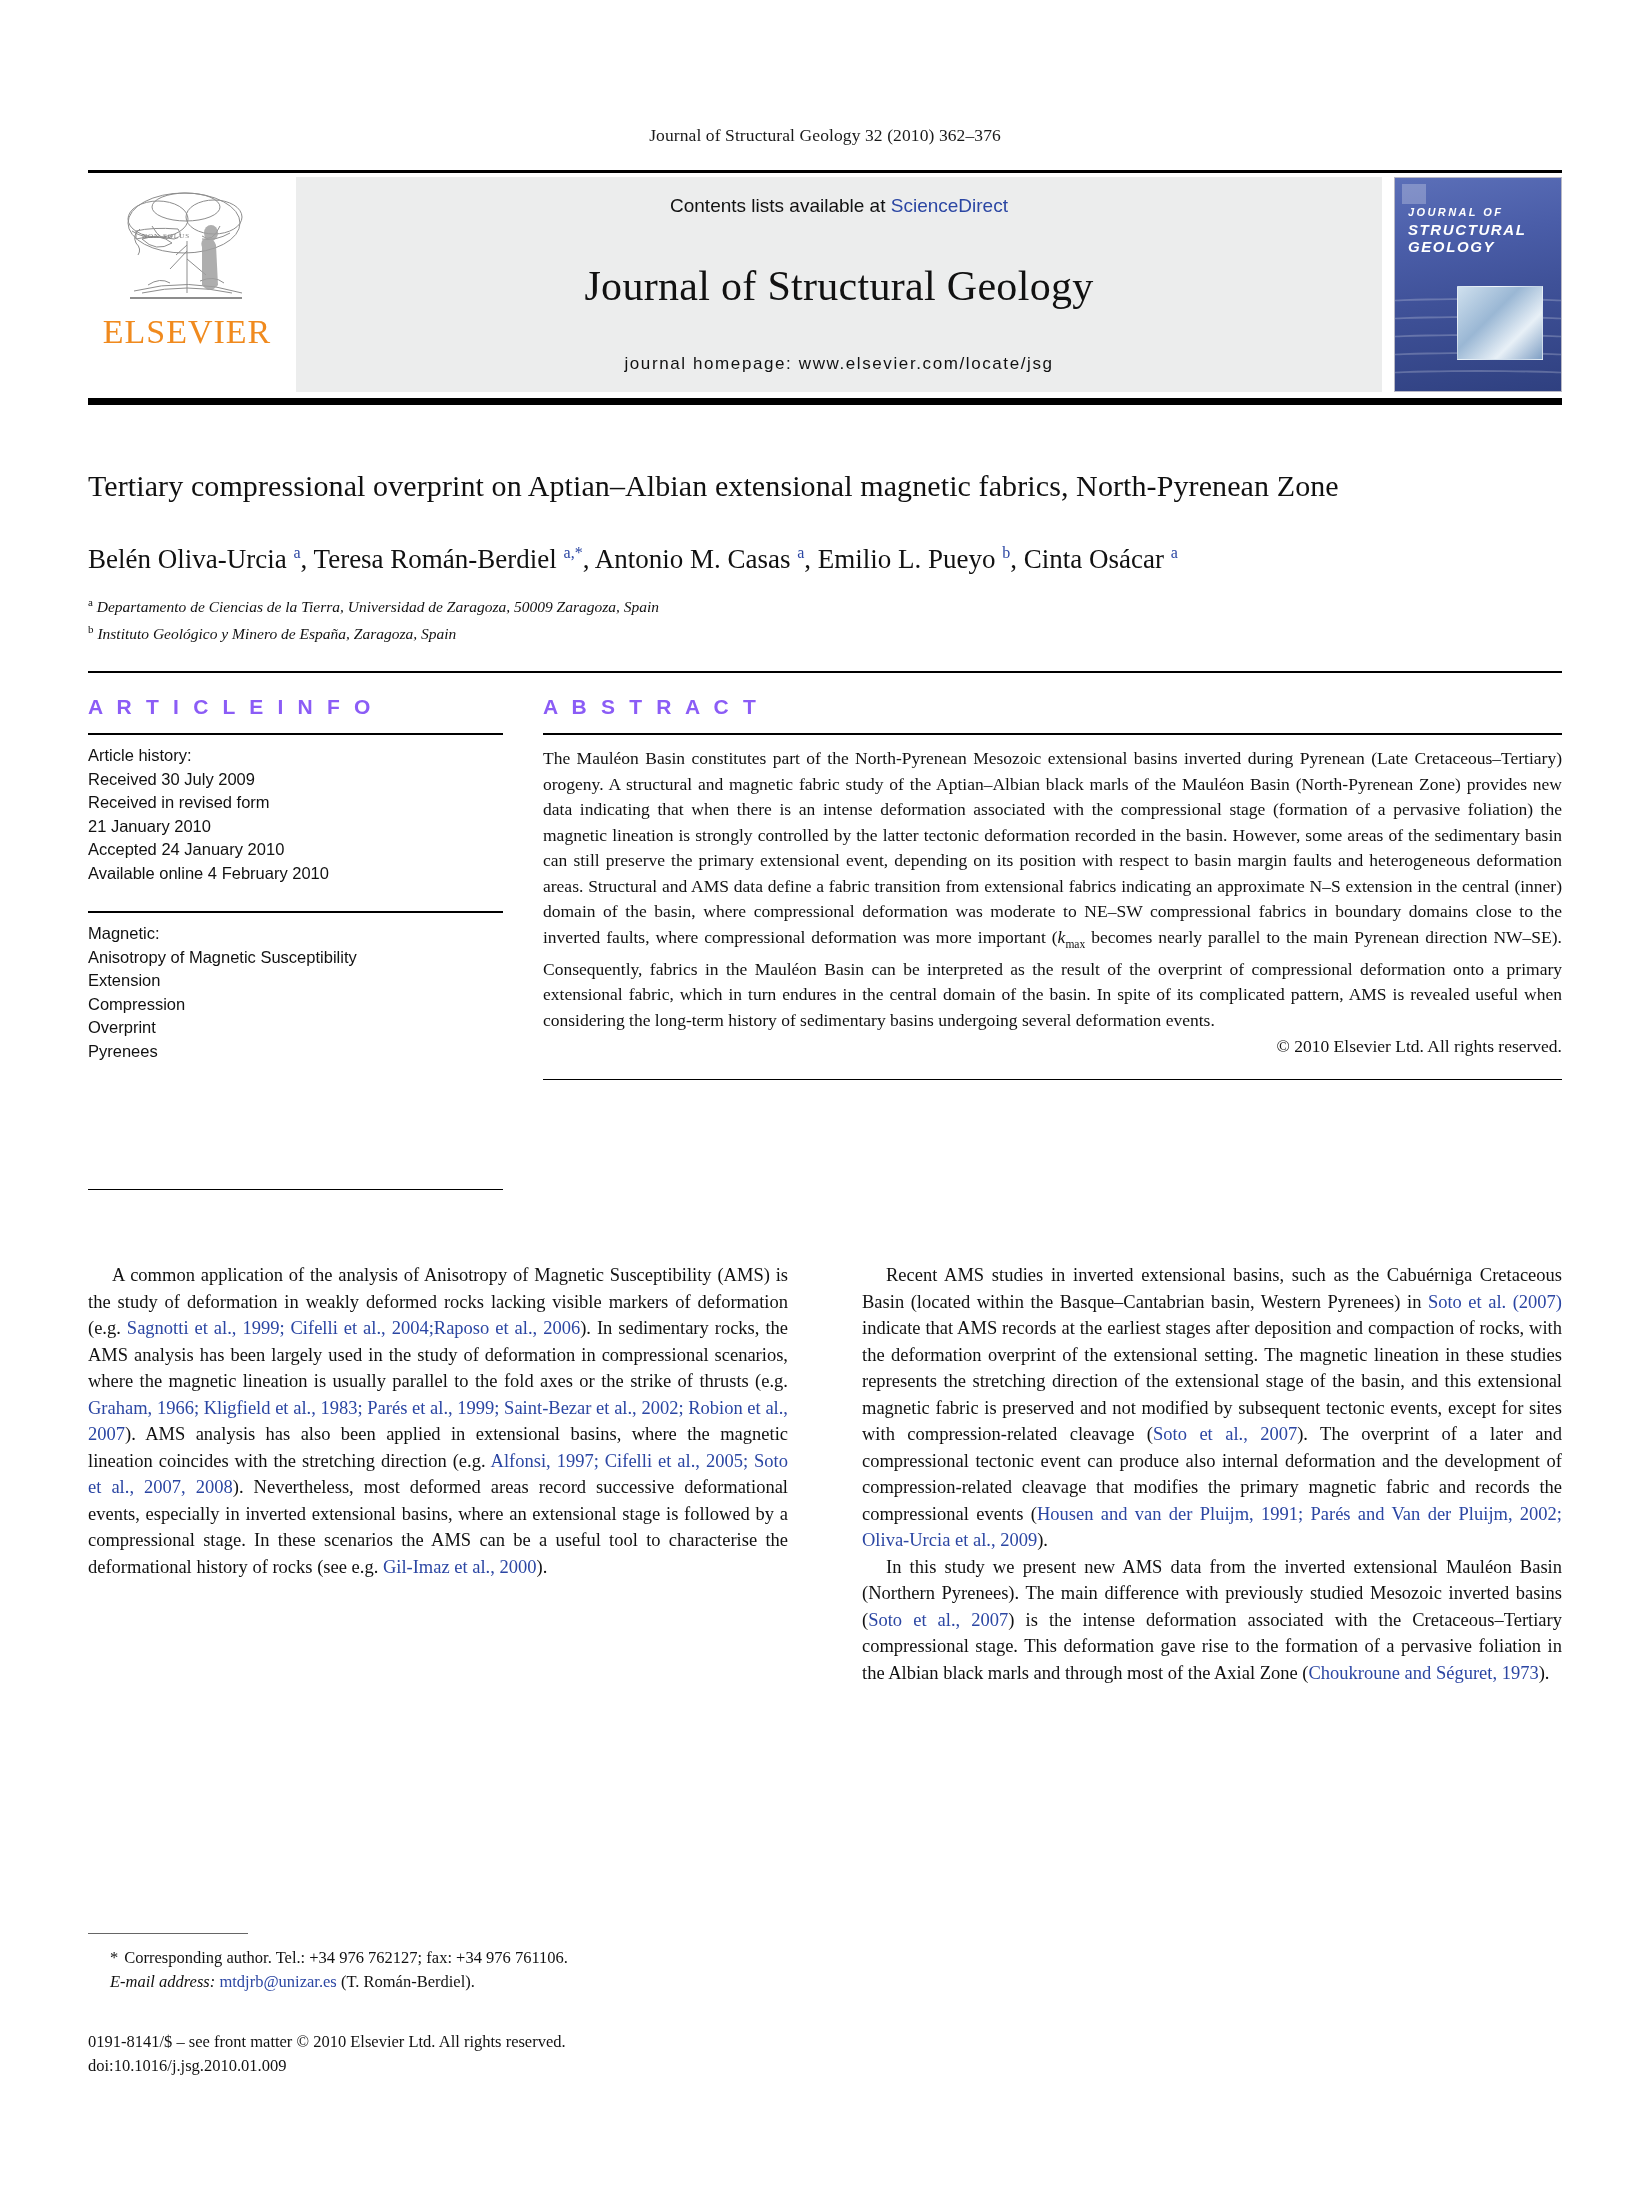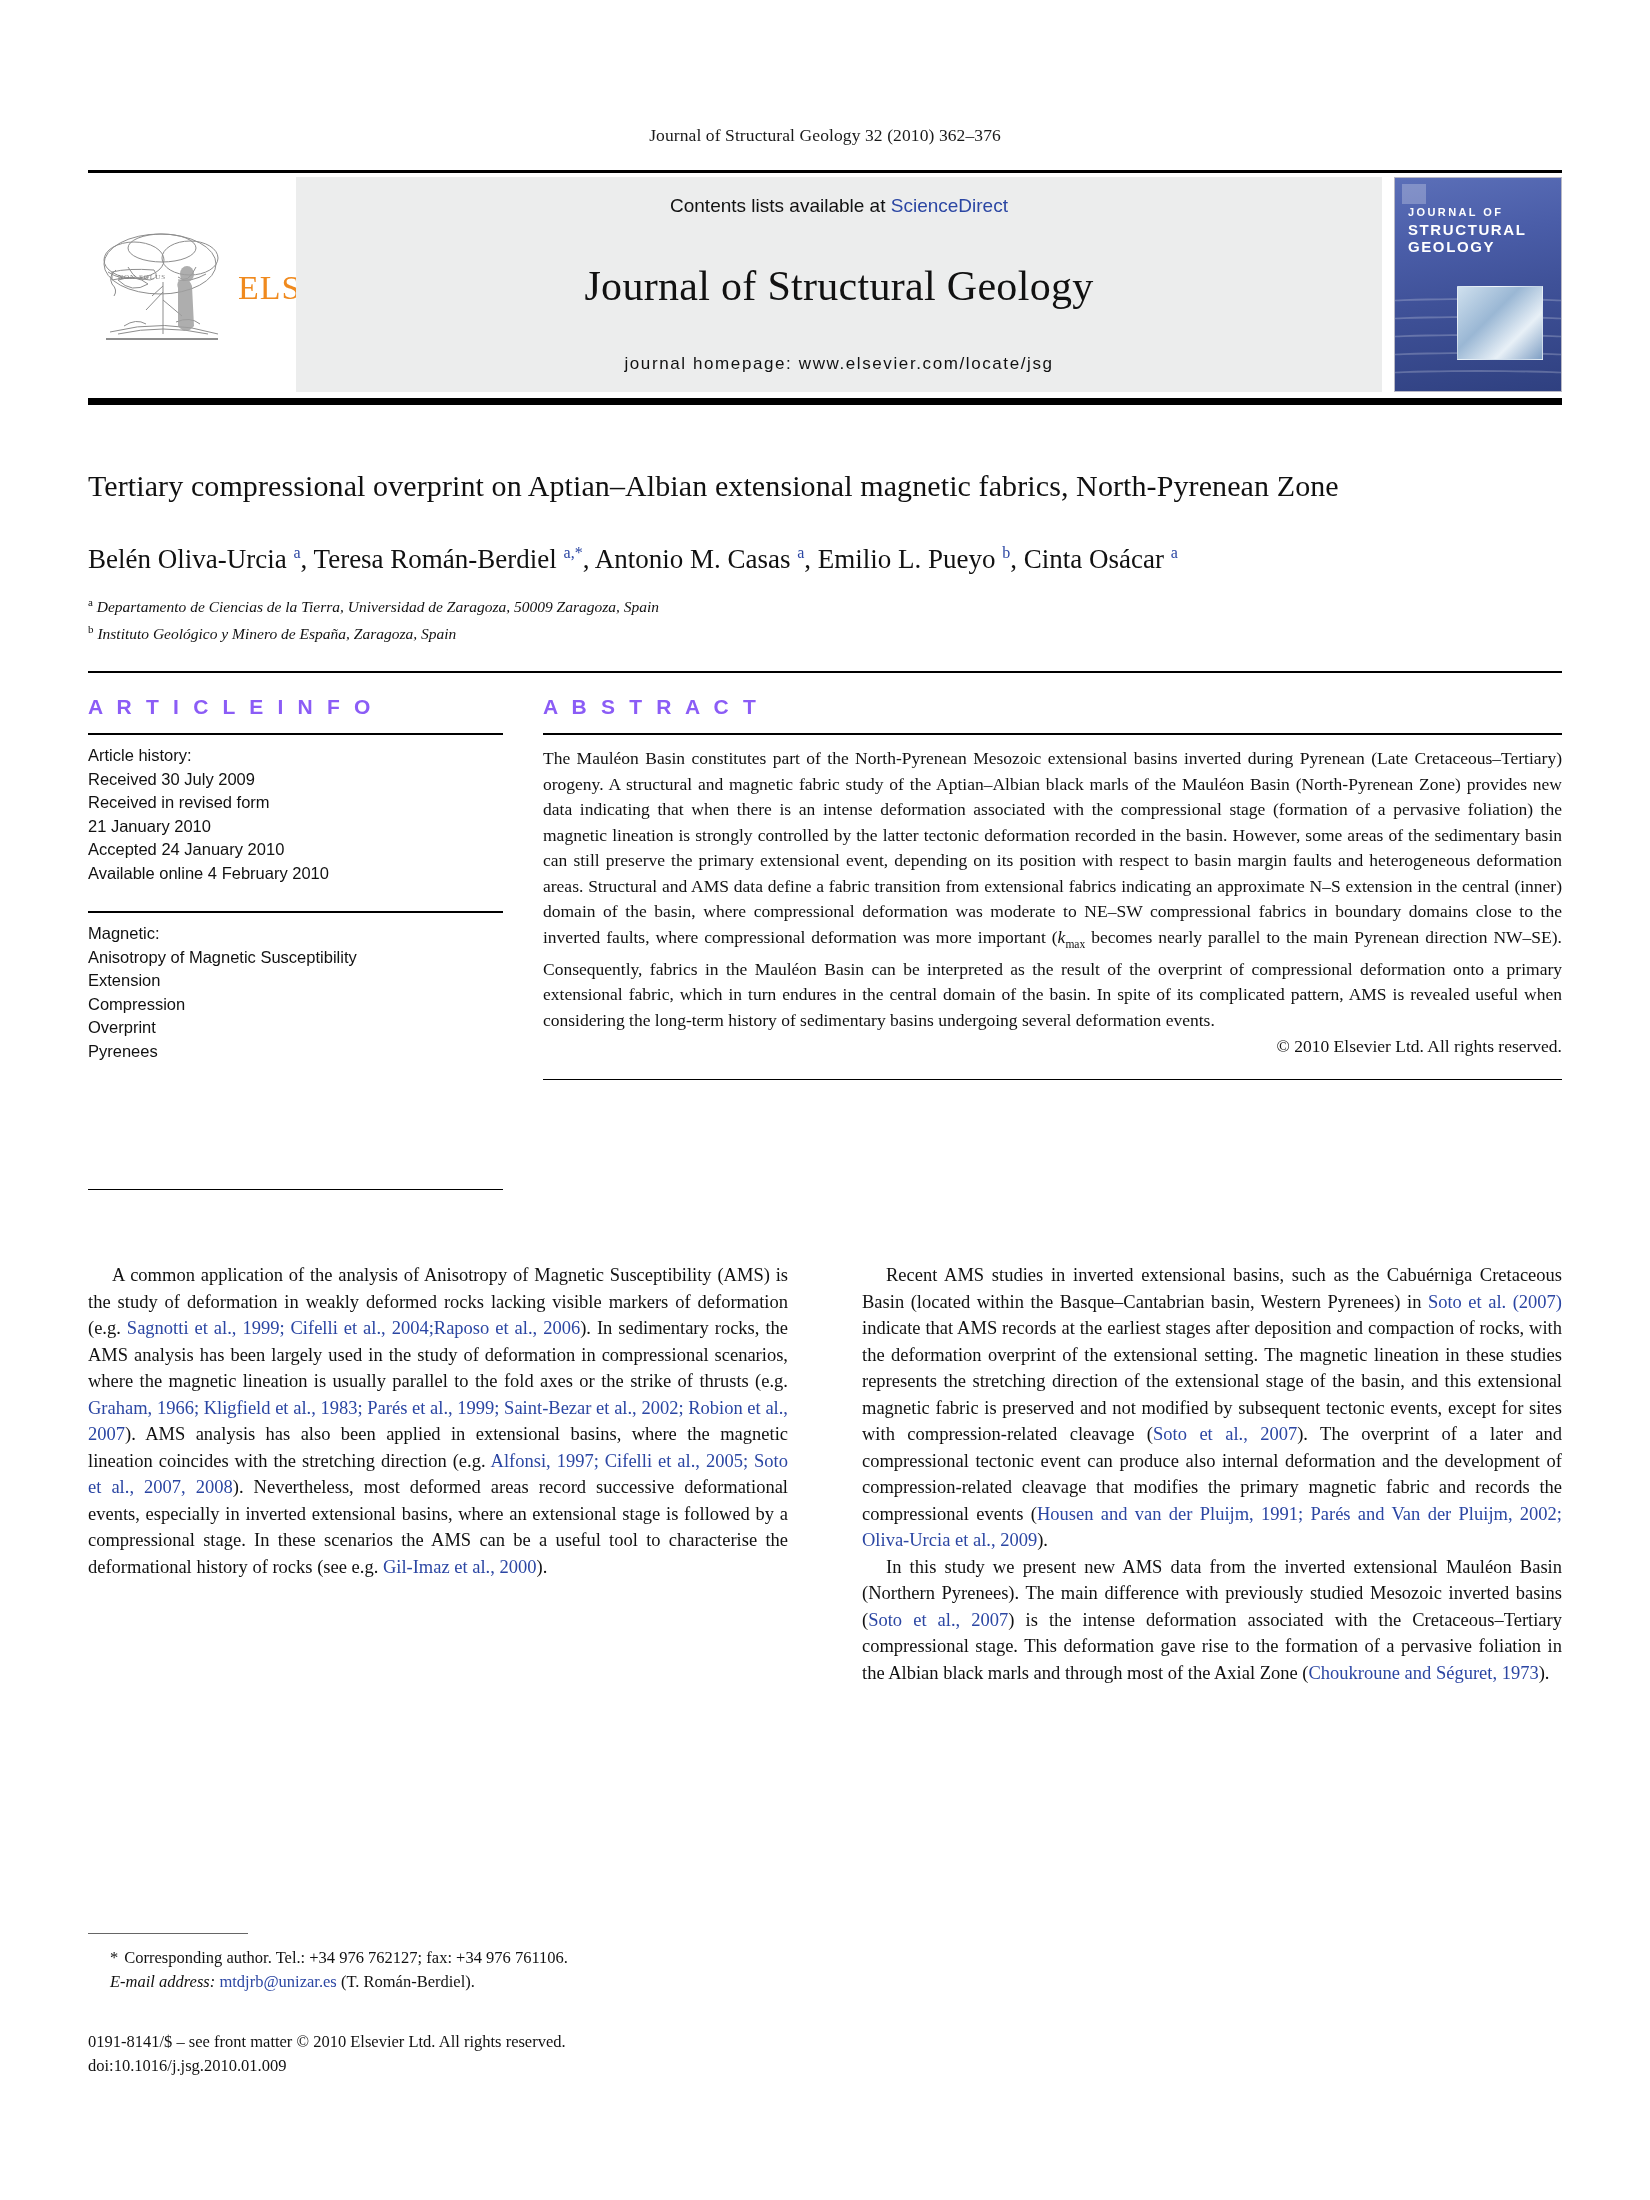--- a/index.html
+++ b/index.html
@@ -41,20 +41,21 @@
   .masthead {
     display: flex;
     align-items: stretch;
     height: 215px;
     margin-top: 4px;
   }
   .elsevier-block {
     width: 198px;
     flex: 0 0 198px;
     display: flex;
+    flex-direction: column;
     align-items: center;
     justify-content: flex-start;
     padding-top: 4px;
   }
   .tree-logo {
     width: 150px;
     height: 130px;
     position: relative;
   }
   .elsevier-word {
@@ -113,20 +114,21 @@
   }
   .cover-thumb .cv-title {
     position: absolute;
     top: 26px; left: 13px; right: 24px;
     color: #fff;
     font-family: "Liberation Sans", sans-serif;
     font-weight: bold;
     font-size: 13px;
     letter-spacing: 2.2px;
     line-height: 17px;
+    font-style: italic;
   }
   .cover-thumb .cv-t1 { font-size: 11px; letter-spacing: 2.4px; }
   .cover-thumb .cv-t2 { font-size: 15px; letter-spacing: 1.6px; }
   .cover-thumb .cv-t3 { font-size: 15px; letter-spacing: 1.6px; }
   .cover-thumb .wave {
     position: absolute;
     left: -30%; width: 160%;
     height: 14px;
     border-radius: 50%;
     border-top: 2px solid rgba(255,255,255,.22);

